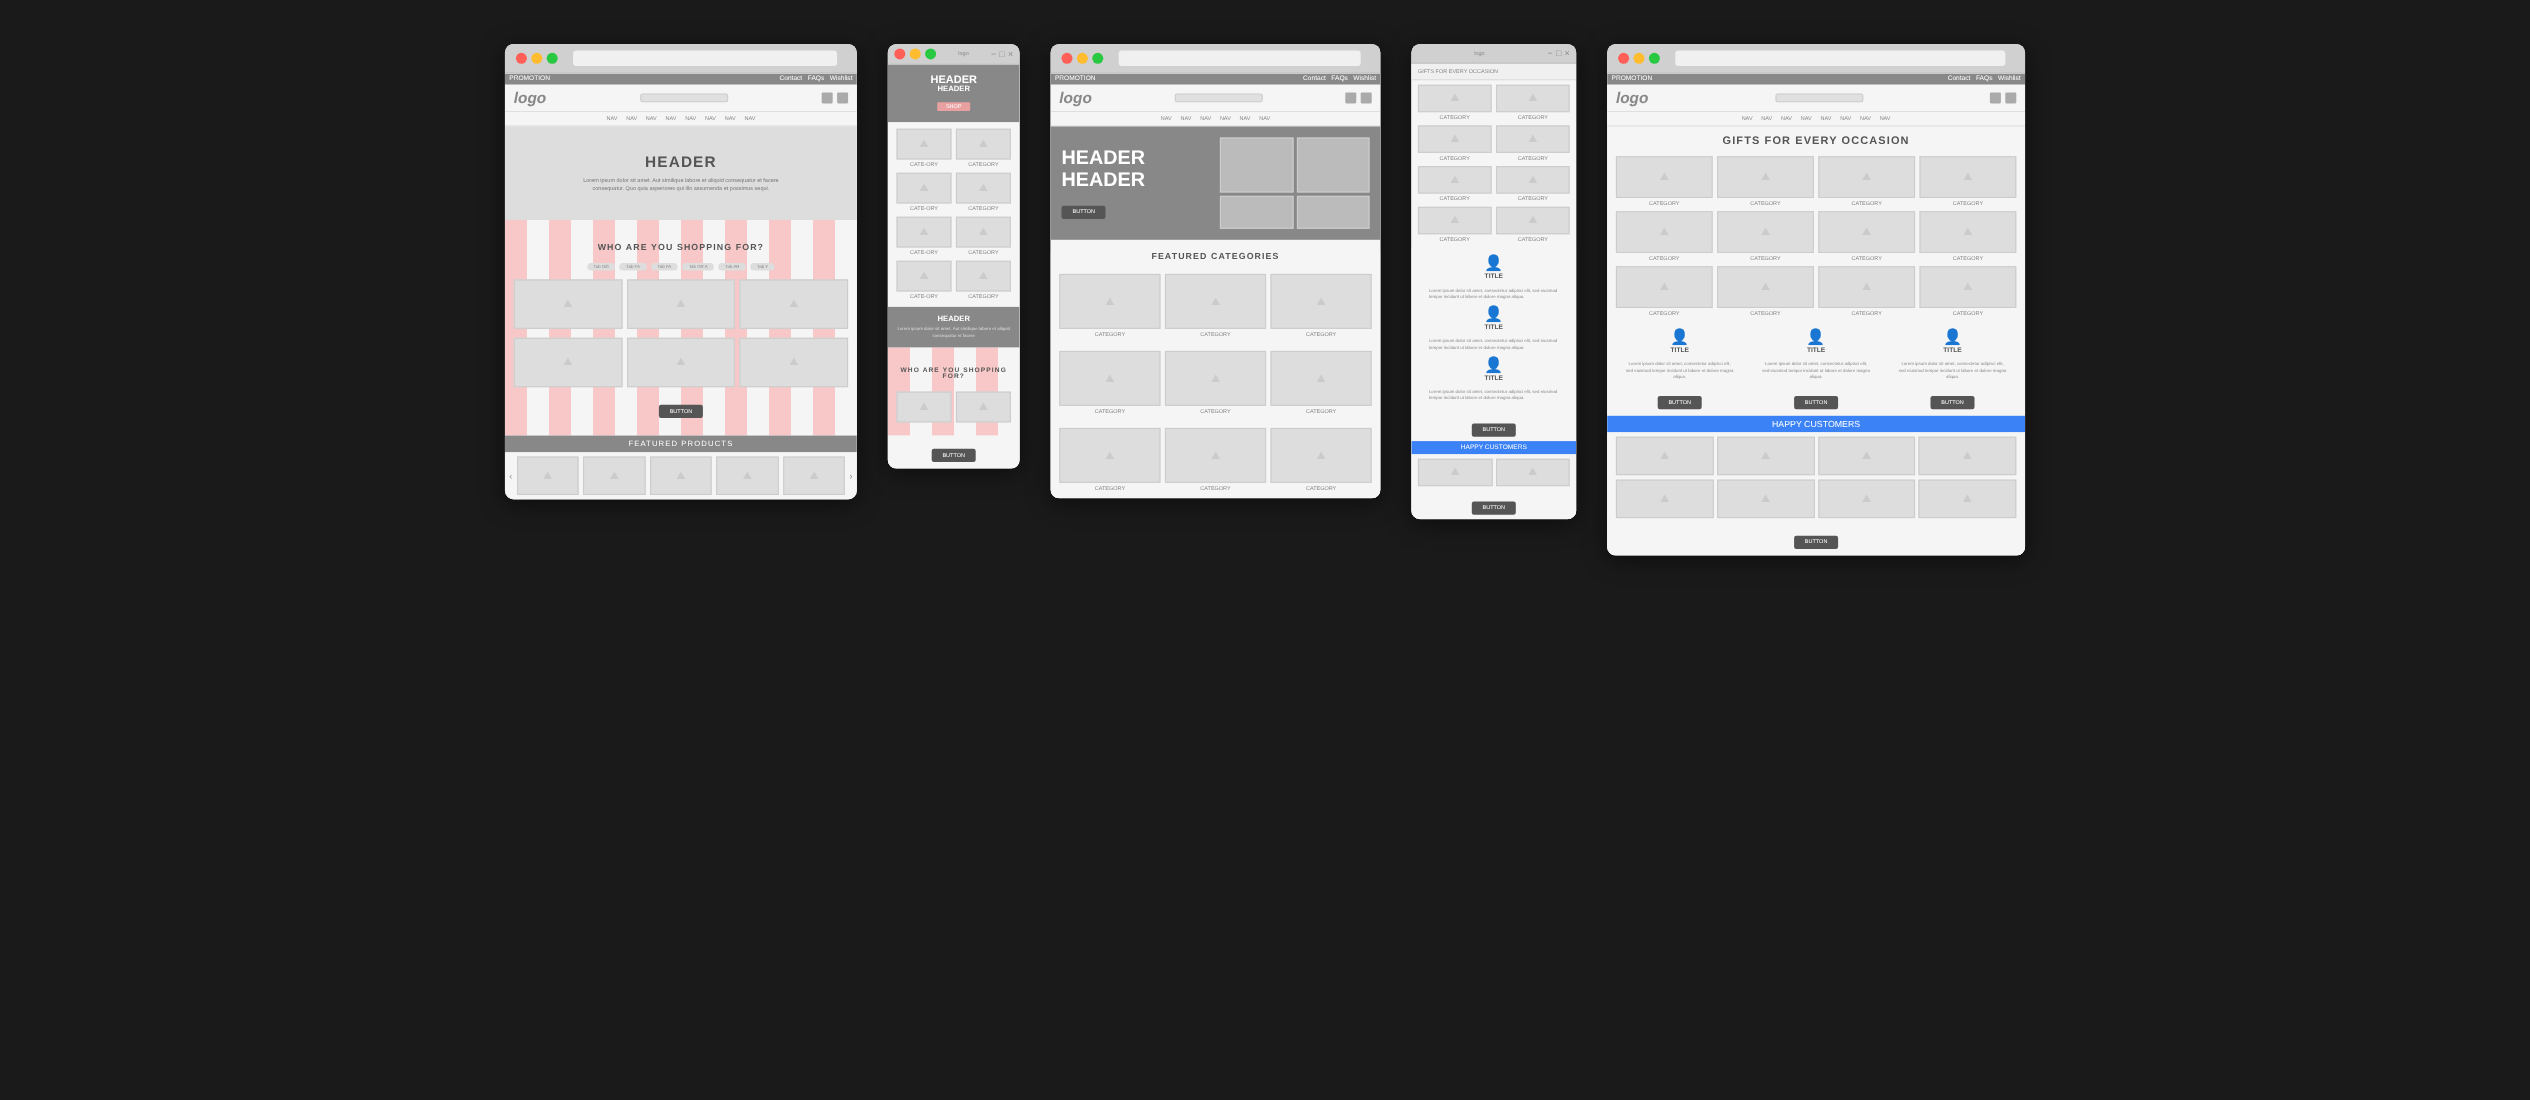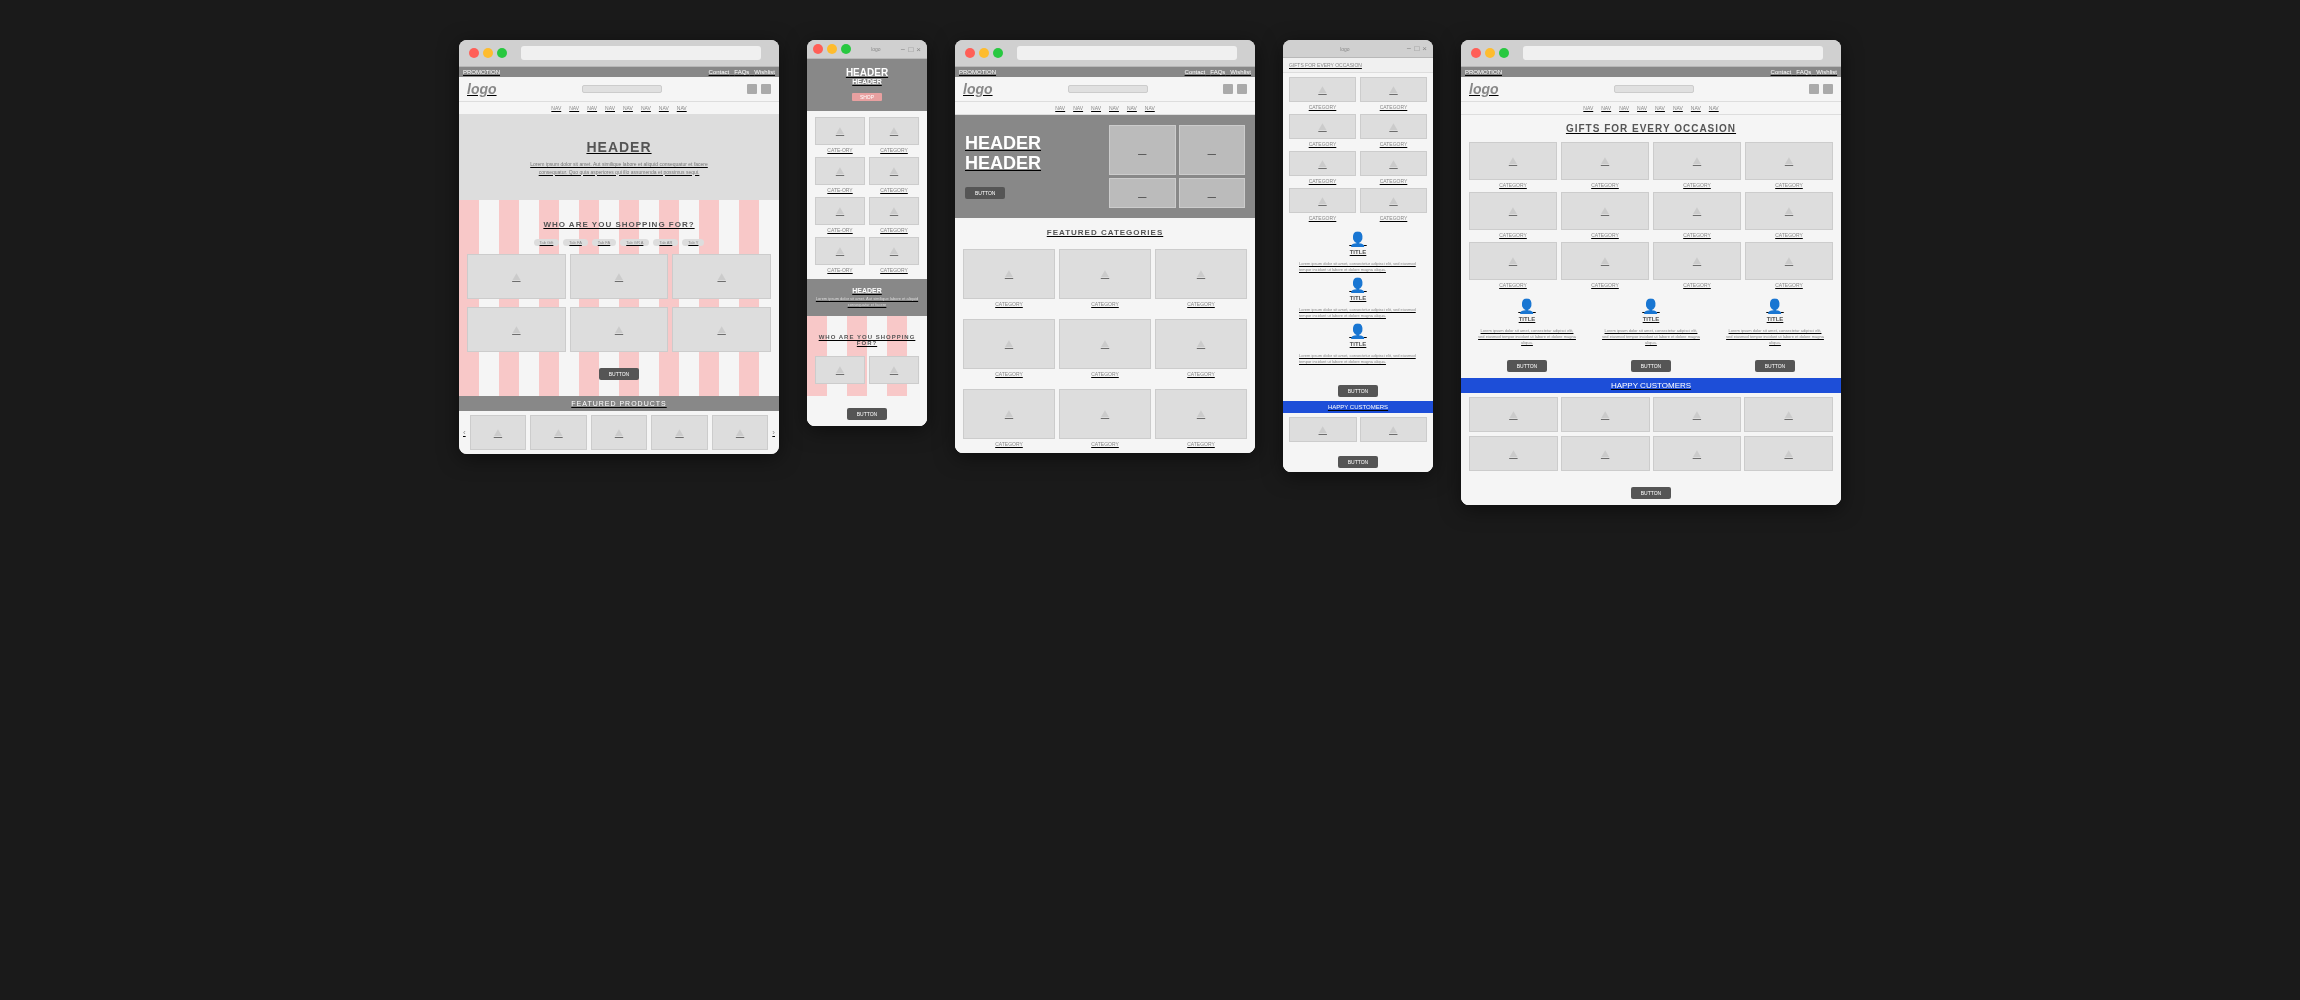--- a/index.html
+++ b/index.html
@@ -50,21 +50,20 @@
       background: #f0f0f0;
       border-radius: 3px;
       height: 14px;
       margin: 0 8px;
     }
 
     
     .mockup-content {
       background: #f5f5f5;
       overflow: hidden;
-      text-decoration: underline;
     }
 
     
     .promo-bar {
       background: #888;
       color: #fff;
       font-size: 6px;
       text-align: center;
       padding: 2px 4px;
       display: flex;
@@ -334,21 +333,21 @@
 
     .title-sm {
       font-size: 6px;
       font-weight: bold;
       color: #555;
       margin-bottom: 2px;
     }
 
     
     .happy-cust-bar {
-      background: #1d4ed8;
+      background: #3b82f6;
       color: #fff;
       text-align: center;
       font-size: 6px;
       padding: 3px;
     }
 
     
     .gifts-title {
       font-size: 10px;
       font-weight: bold;

